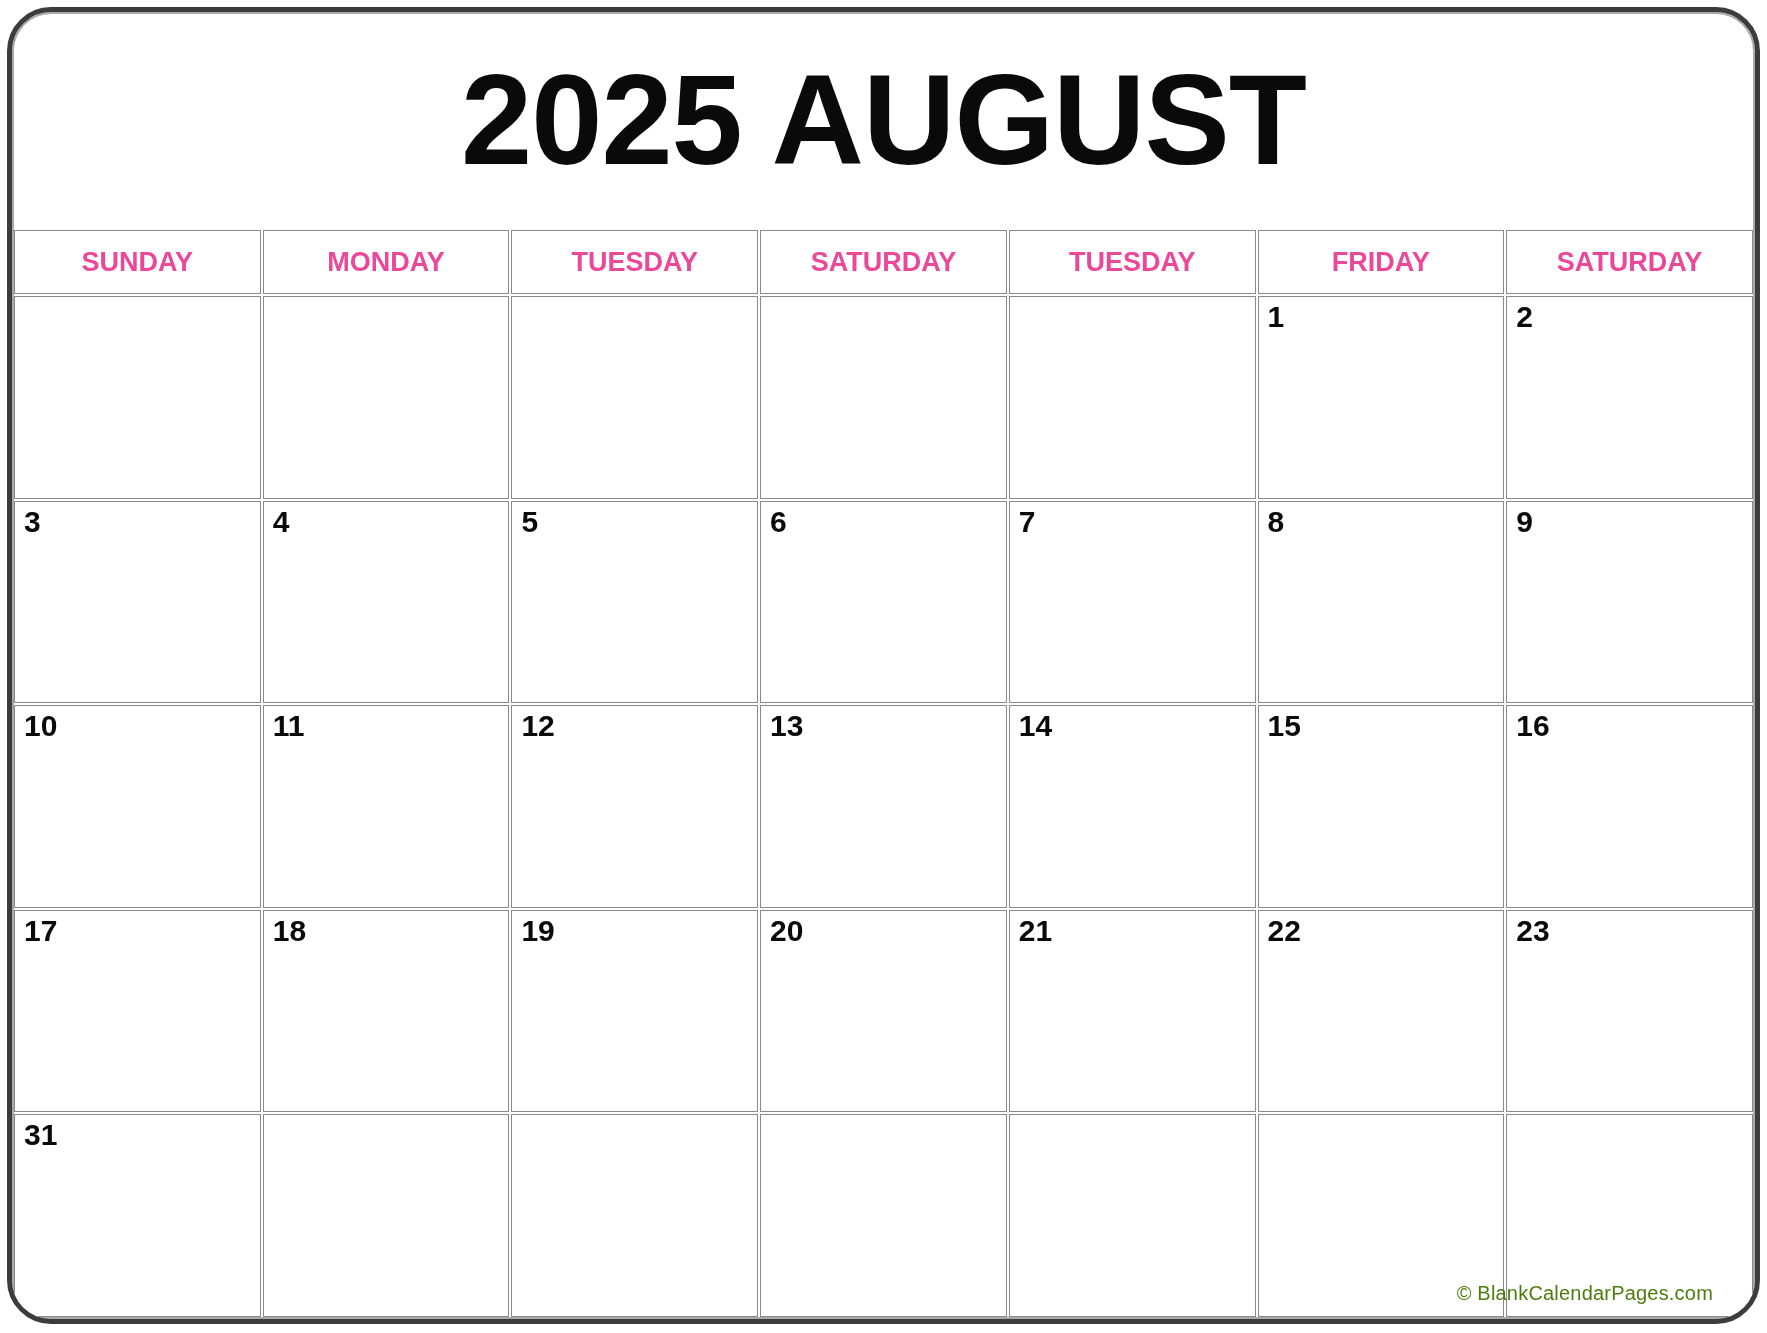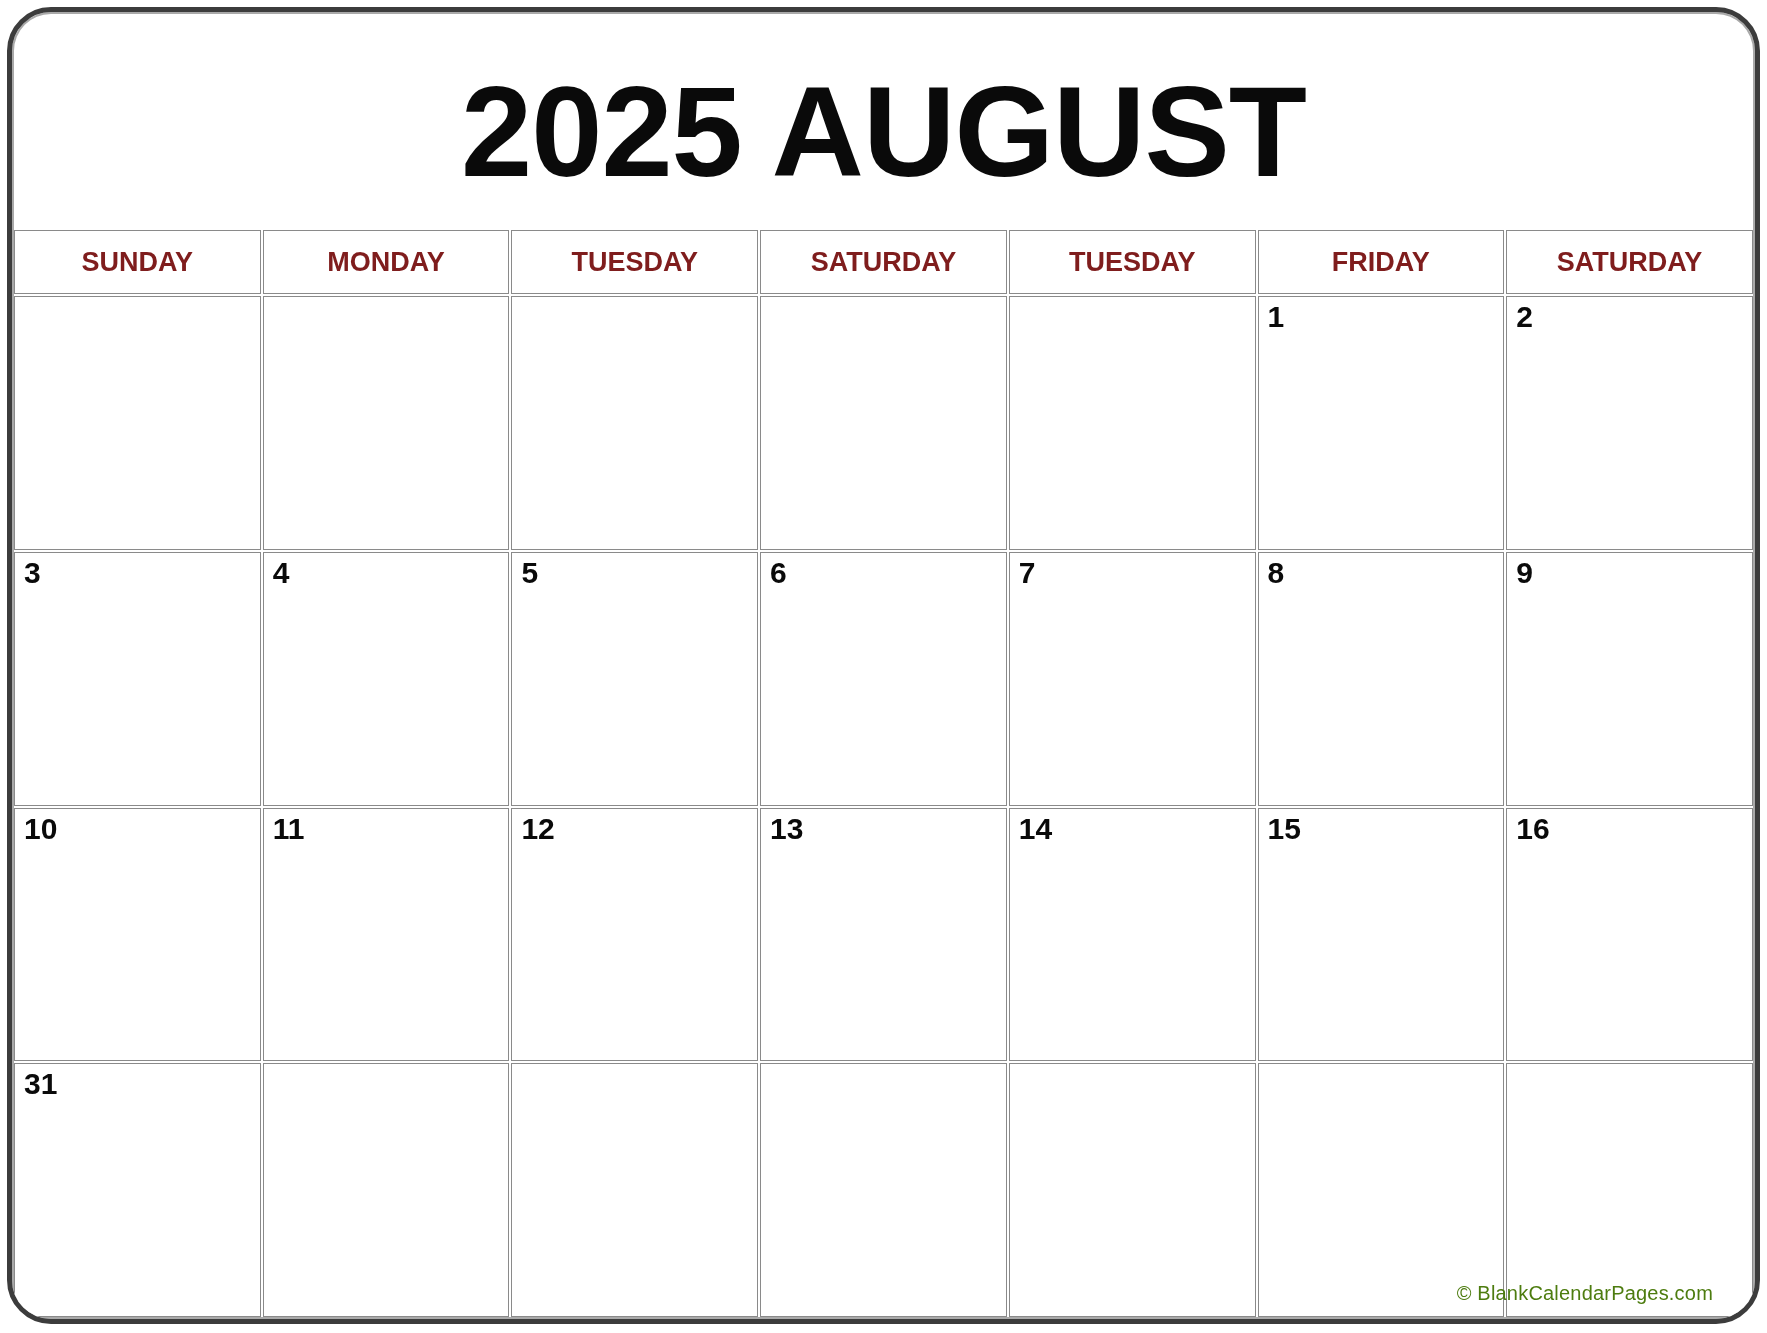--- a/index.html
+++ b/index.html
@@ -21,21 +21,21 @@
     border: 5px solid #3c3c3c;
     border-radius: 44px;
     box-shadow: inset 0 0 0 2px #a9a9a9;
     overflow: hidden;
     background: #ffffff;
   }
 
   .title {
     position: absolute;
     top: 44px; left: 0; right: 0;
-    margin: 12px;
+    margin: 0;
     text-align: center;
     font-size: 128px;
     font-weight: bold;
     line-height: 1;
     letter-spacing: -1px;
     color: #0a0a0a;
     white-space: nowrap;
   }
 
   
@@ -53,21 +53,21 @@
     border: 1.5px solid #8a8a8a;
     background: #ffffff;
     overflow: hidden;
   }
   table.grid th {
     height: 64px;
     font-size: 27px;
     font-weight: bold;
     text-align: center;
     vertical-align: middle;
-    color: #7f1d1d;
+    color: #ec4899;
   }
   table.grid td {
     vertical-align: top;
     text-align: left;
     padding: 3px 0 0 9px;
     font-size: 30px;
     font-weight: bold;
     line-height: 1.15;
     color: #0a0a0a;
   }
@@ -123,20 +123,29 @@
         <tr>
           <td>10</td>
           <td>11</td>
           <td>12</td>
           <td>13</td>
           <td>14</td>
           <td>15</td>
           <td>16</td>
         </tr>
         <tr>
+          <td>17</td>
+          <td>18</td>
+          <td>19</td>
+          <td>20</td>
+          <td>21</td>
+          <td>22</td>
+          <td>23</td>
+        </tr>
+        <tr>
           <td>31</td>
           <td></td>
           <td></td>
           <td></td>
           <td></td>
           <td></td>
           <td></td>
         </tr>
       </tbody>
     </table>

